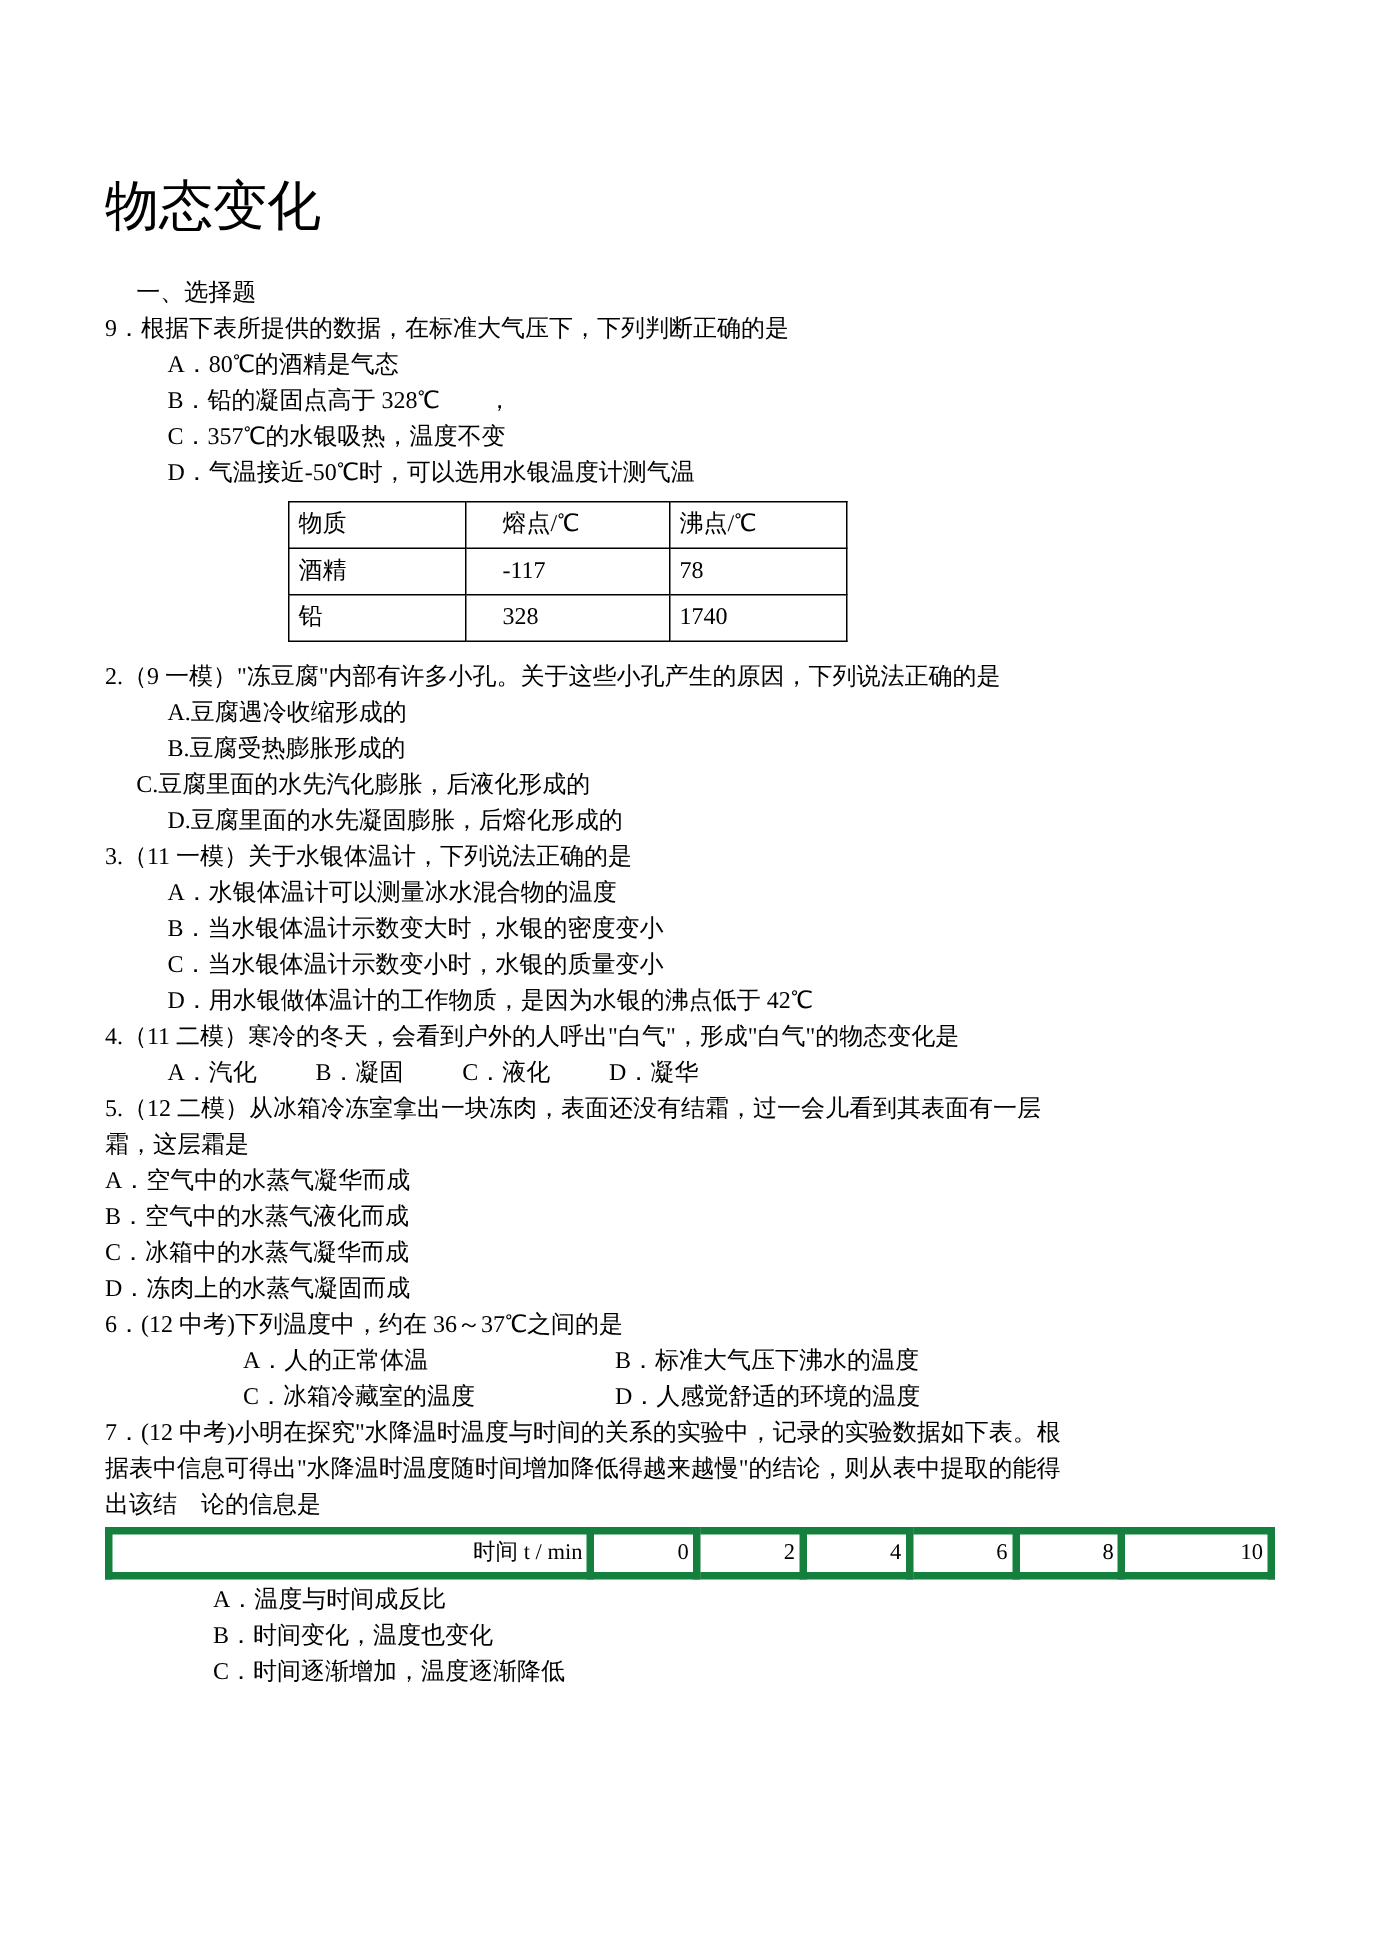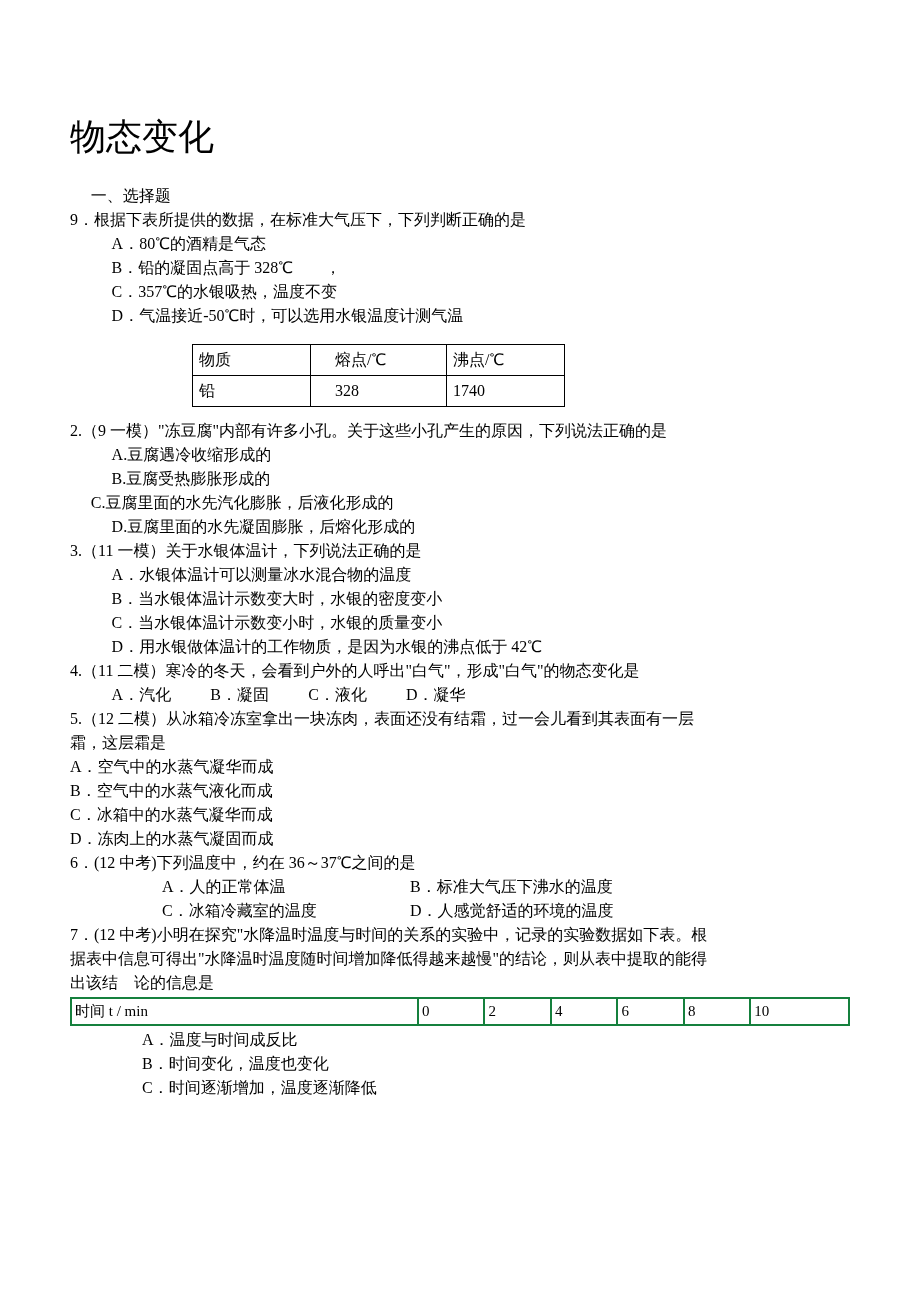--- a/index.html
+++ b/index.html
@@ -8,33 +8,33 @@
       background: #fff;
     }
     .title { font-size: 36px; font-family: "SimSun", serif; margin: 20px 0 20px 0; }
     .p { margin: 0; }
     .ind1 { padding-left: 1.3em; }
     .ind2 { padding-left: 2.6em; }
     .ind3 { padding-left: 4.5em; }
     .inline-opts { padding-left: 2.6em; }
     .inline-opts span { display: inline-block; margin-right: 2.2em; }
     table.t1 {
-      border-collapse: collapse; margin: 16px 0 12px 122px; 
+      border-collapse: collapse; margin: 6px 0 12px 122px; 
     }
     table.t1 td, table.t1 th {
       border: 1px solid #000; padding: 3px 6px; text-align: left; font-weight: normal;
     }
     table.t1 td:nth-child(1), table.t1 th:nth-child(1) { width: 105px; }
     table.t1 td:nth-child(2), table.t1 th:nth-child(2) { width: 105px; padding-left: 24px; }
     table.t1 td:nth-child(3), table.t1 th:nth-child(3) { width: 105px; }
     table.t2 {
       border-collapse: collapse; width: 780px; margin: 2px 0 2px 0;
     }
     table.t2 td, table.t2 th {
-      border: 2px solid #15803d; padding: 1px 3px; text-align: left; font-weight: normal; font-size: 15px;
+      border: 5px solid #15803d; padding: 1px 3px; text-align: right; font-weight: normal; font-size: 15px;
     }
     .opt2col { padding-left: 4.5em; }
     .opt2col span { display: inline-block; margin-left: 20px; }
     .opt2col span:first-child { width: 14em; }
   </style>
 </head>
 <body>
 
 <div class="title">物态变化</div>
 
@@ -45,20 +45,25 @@
 <div class="p ind2">B．铅的凝固点高于 328℃　　，</div>
 <div class="p ind2">C．357℃的水银吸热，温度不变</div>
 <div class="p ind2">D．气温接近-50℃时，可以选用水银温度计测气温</div>
 
 <table class="t1">
   <tbody>
       <tr>
     <th>物质</th>
     <th>熔点/℃</th>
     <th>沸点/℃</th>
+  </tr>
+  <tr>
+    <td>酒精</td>
+    <td>-117</td>
+    <td>78</td>
   </tr>
   <tr>
     <td>铅</td>
     <td>328</td>
     <td>1740</td>
   </tr>
 </tbody>
   </table>
 
 <div class="p">2.（9 一模）"冻豆腐"内部有许多小孔。关于这些小孔产生的原因，下列说法正确的是</div>

